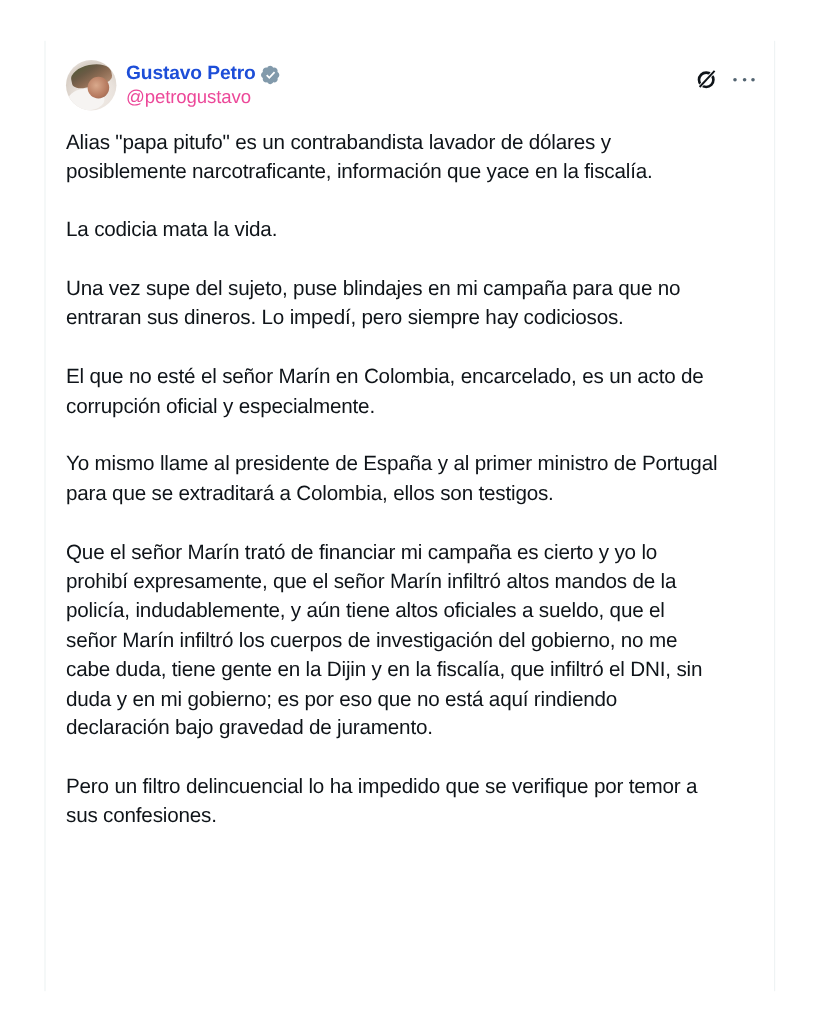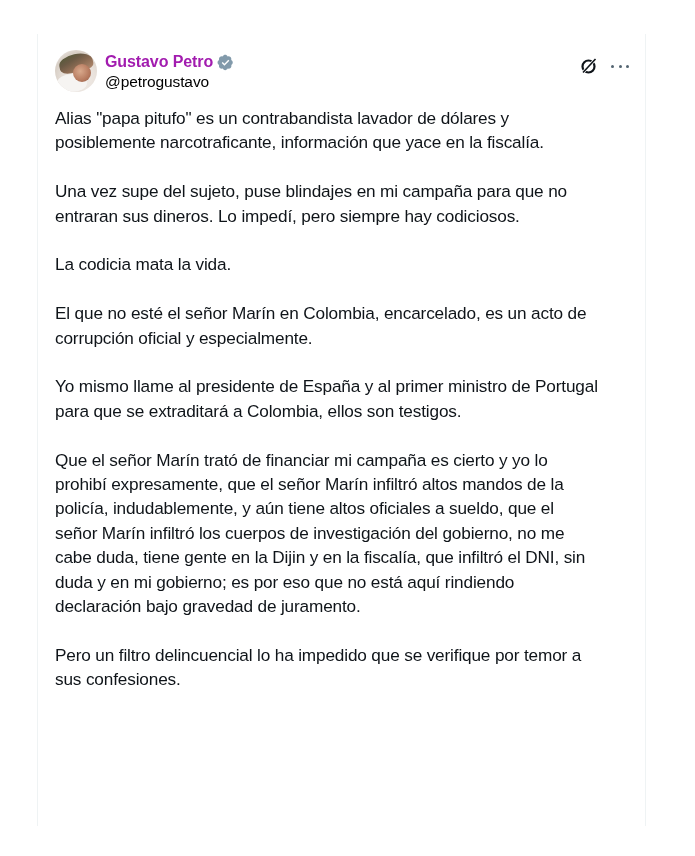--- a/index.html
+++ b/index.html
@@ -76,32 +76,32 @@
     top: 2px;
   }
   .display-row {
     display: flex;
     align-items: center;
     height: 20px;
   }
   .display-name {
     font-weight: 700;
     font-size: 16px;
-    color: #a21caf;
+    color: #1d4ed8;
     letter-spacing: -0.1px;
   }
   .verified {
     margin-left: 4px;
     width: 17px;
     height: 17px;
     display: inline-block;
   }
   .handle {
     font-size: 15.5px;
-    color: #000000;
+    color: #ec4899;
     margin-top: 1px;
     letter-spacing: -0.1px;
   }
   .actions {
     position: absolute;
     right: 0;
     top: 6px;
     display: flex;
     align-items: center;
   }
@@ -177,23 +177,23 @@
         <span></span>
         <span></span>
         <span></span>
       </span>
     </div>
   </div>
 
   <div class="body">
     <p>Alias "papa pitufo" es un contrabandista lavador de dólares y
 posiblemente narcotraficante, información que yace en la fiscalía.</p>
+    <p>La codicia mata la vida.</p>
     <p>Una vez supe del sujeto, puse blindajes en mi campaña para que no
 entraran sus dineros. Lo impedí, pero siempre hay codiciosos.</p>
-    <p>La codicia mata la vida.</p>
     <p>El que no esté el señor Marín en Colombia, encarcelado, es un acto de
 corrupción oficial y especialmente.</p>
     <p>Yo mismo llame al presidente de España y al primer ministro de Portugal
 para que se extraditará a Colombia, ellos son testigos.</p>
     <p>Que el señor Marín trató de financiar mi campaña es cierto y yo lo
 prohibí expresamente, que el señor Marín infiltró altos mandos de la
 policía, indudablemente, y aún tiene altos oficiales a sueldo, que el
 señor Marín infiltró los cuerpos de investigación del gobierno, no me
 cabe duda, tiene gente en la Dijin y en la fiscalía, que infiltró el DNI, sin
 duda y en mi gobierno; es por eso que no está aquí rindiendo

